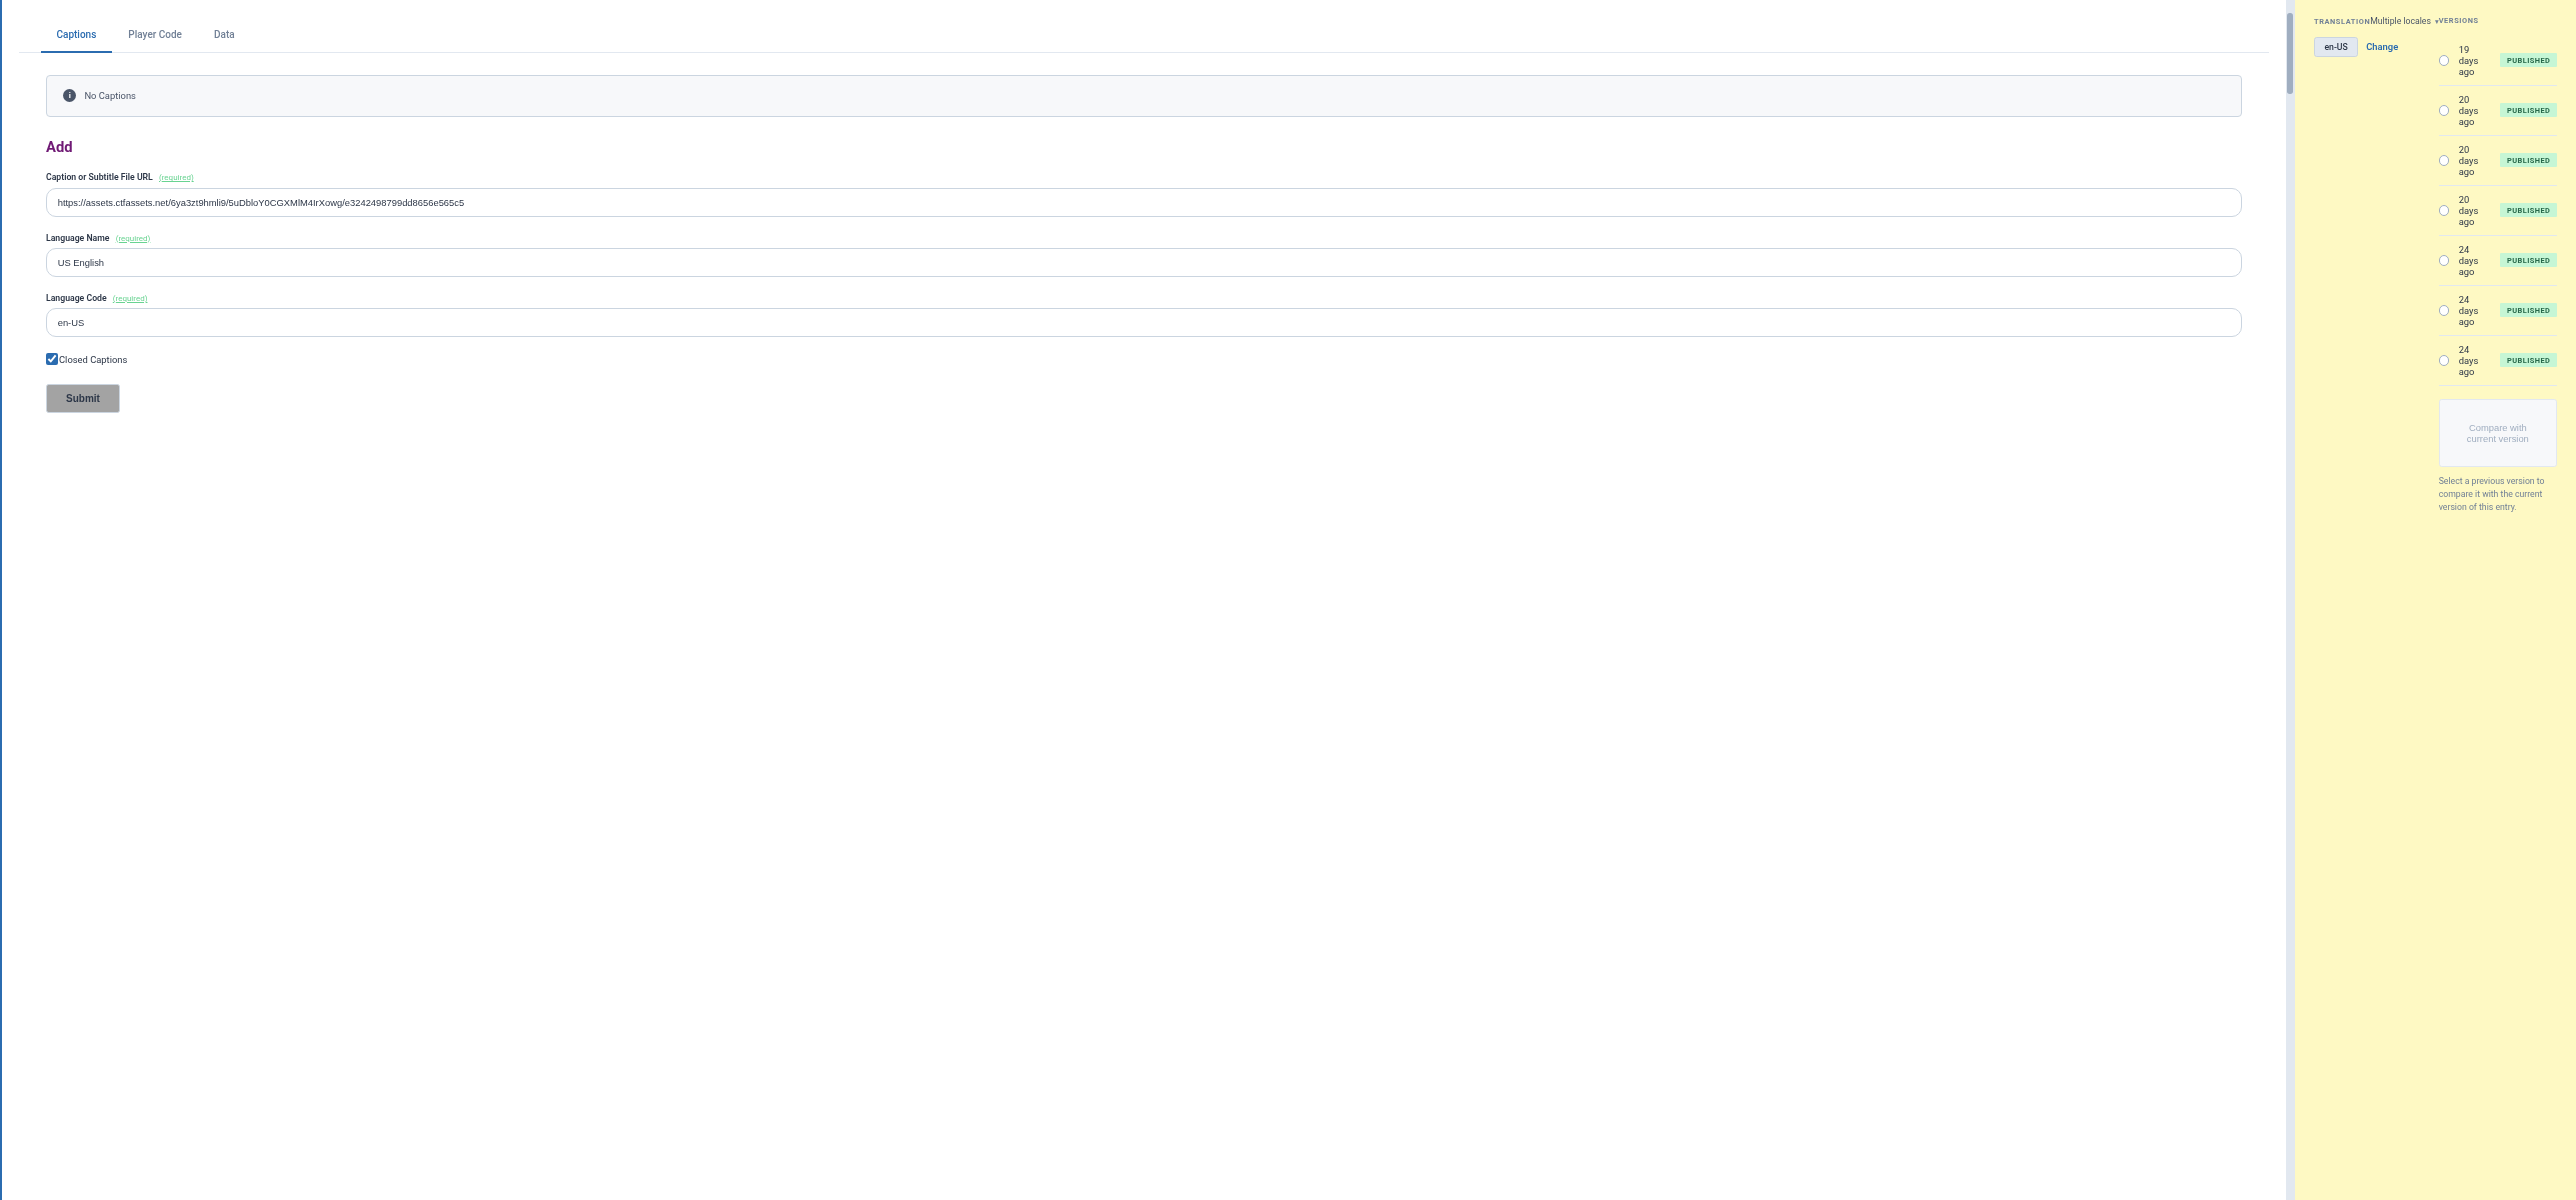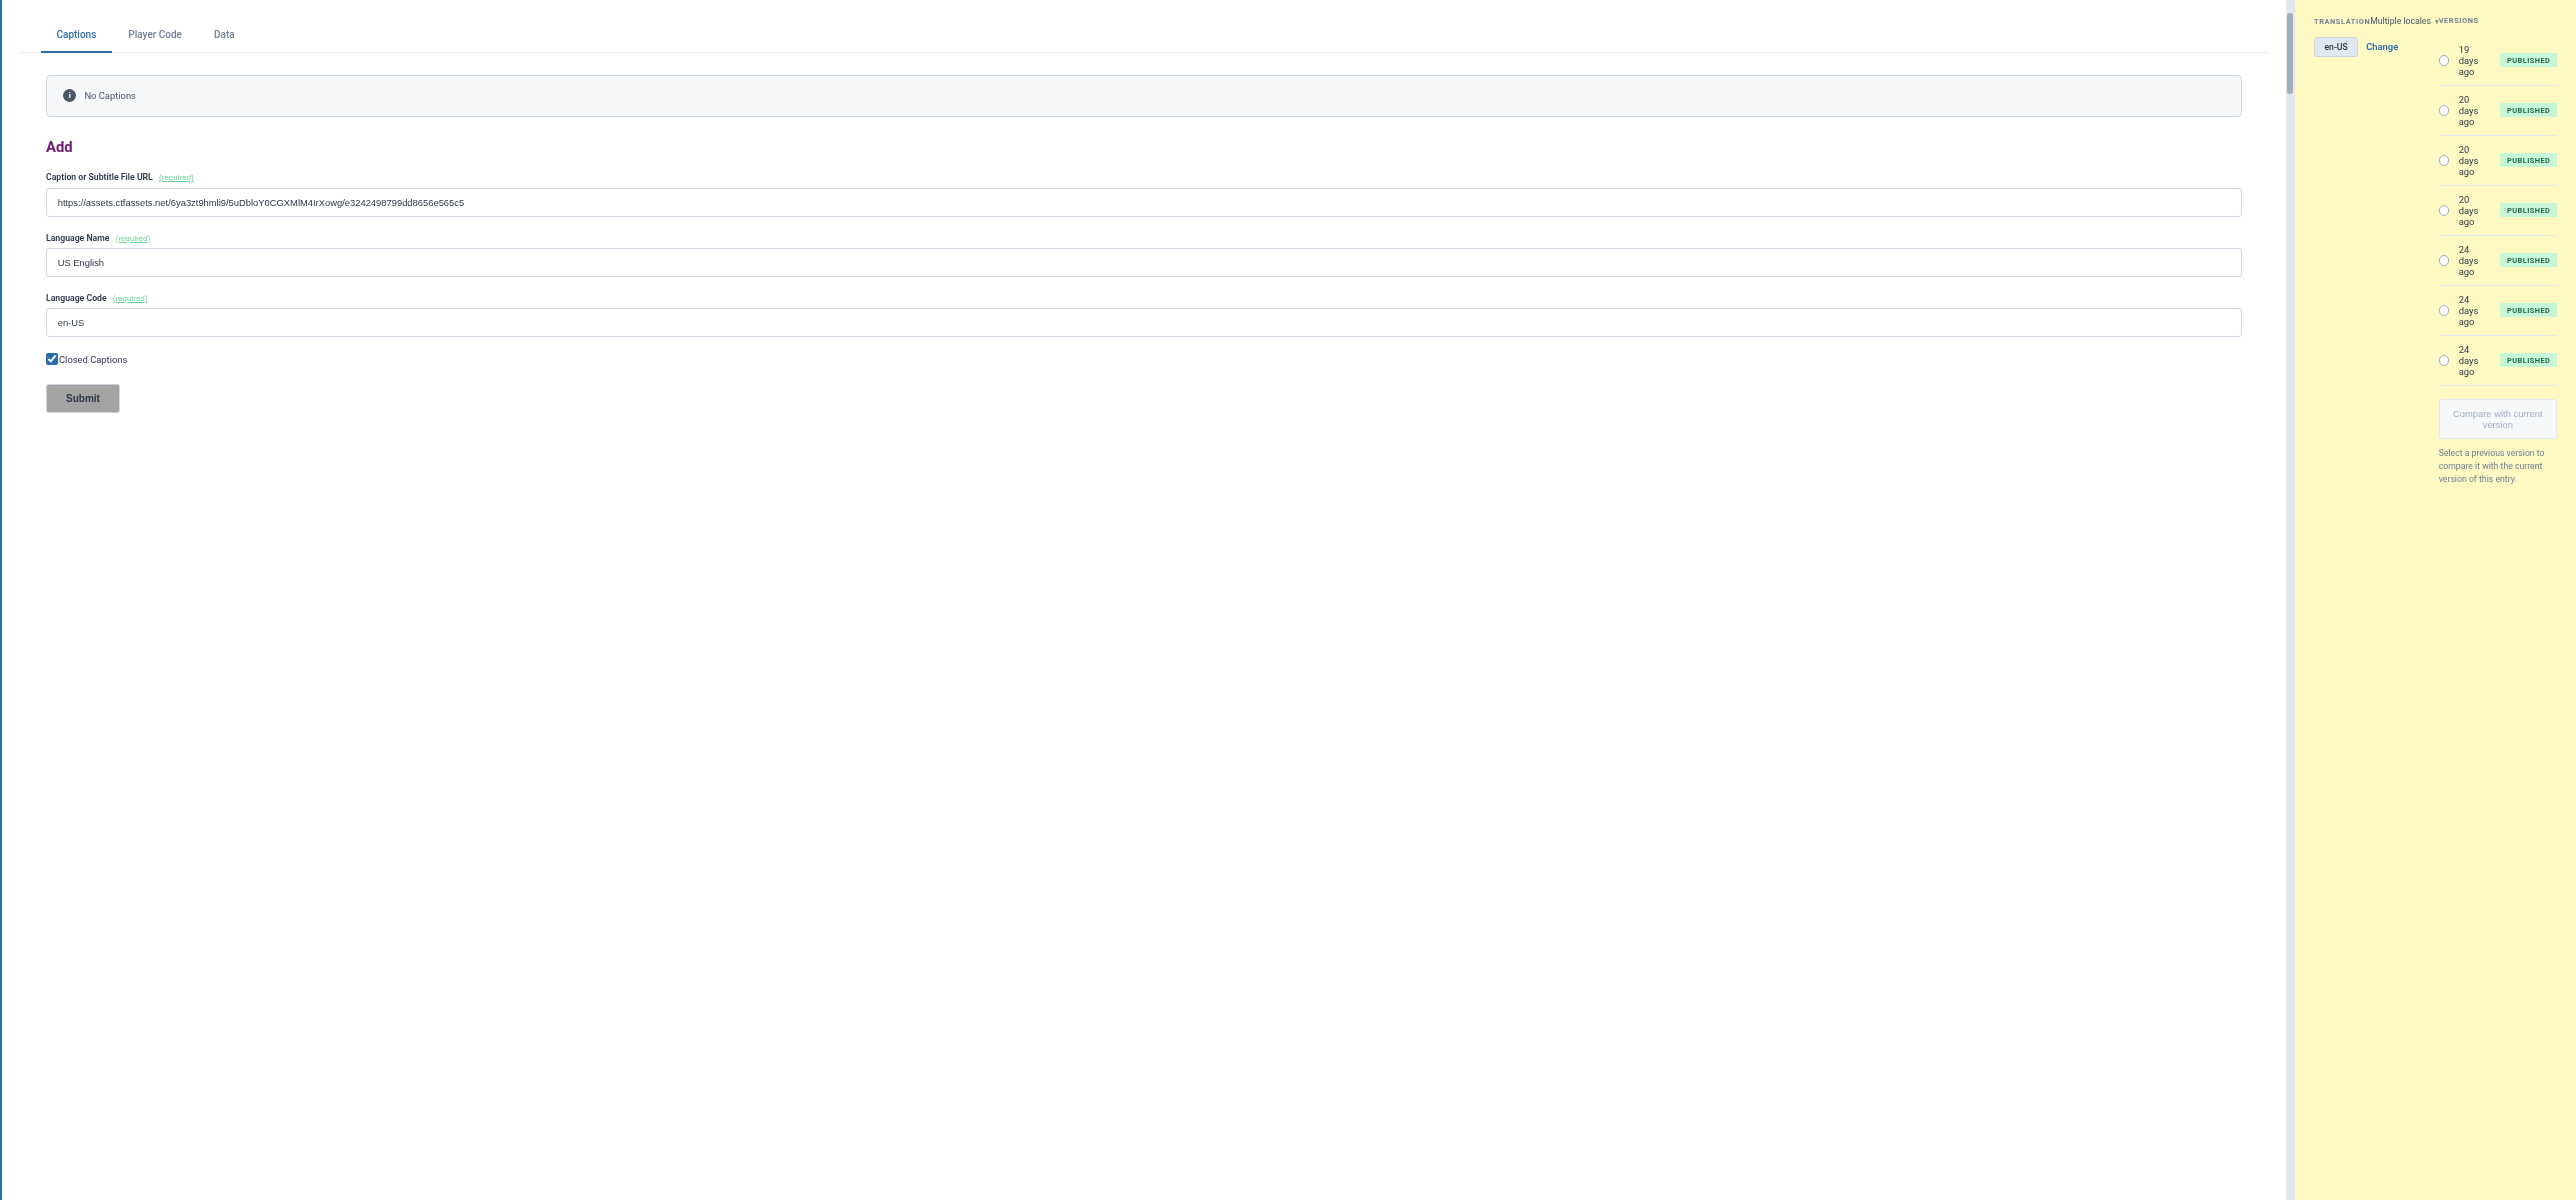--- a/index.html
+++ b/index.html
@@ -98,21 +98,21 @@
       color: #68d391;
       font-weight: 400;
       font-size: 8px;
       margin-left: 4px;
       text-decoration: underline;
     }
 
     .form-input {
       width: 100%;
       border: 0.7px solid #cbd5e0;
-      border-radius: 3px;
+      border-radius: 10px;
       padding: 8px 10.7px;
       font-size: 9.4px;
       color: #2d3748;
       background: #fff;
       outline: none;
     }
 
     .checkbox-row {
       display: flex;
       align-items: center;
@@ -279,21 +279,21 @@
       font-weight: 700;
       letter-spacing: 0.06em;
       padding: 2.7px 6.7px;
       border-radius: 1px;
       text-transform: uppercase;
       margin-left: 12px;
     }
 
     .compare-btn {
       width: 100%;
-      padding: 8px;
+      padding: 22px;
       margin-top: 13.4px;
       background: #f7f8fa;
       border: 0.7px solid #e2e8f0;
       border-radius: 2.7px;
       font-size: 9.4px;
       color: #a0aec0;
       cursor: default;
       text-align: center;
     }
 

